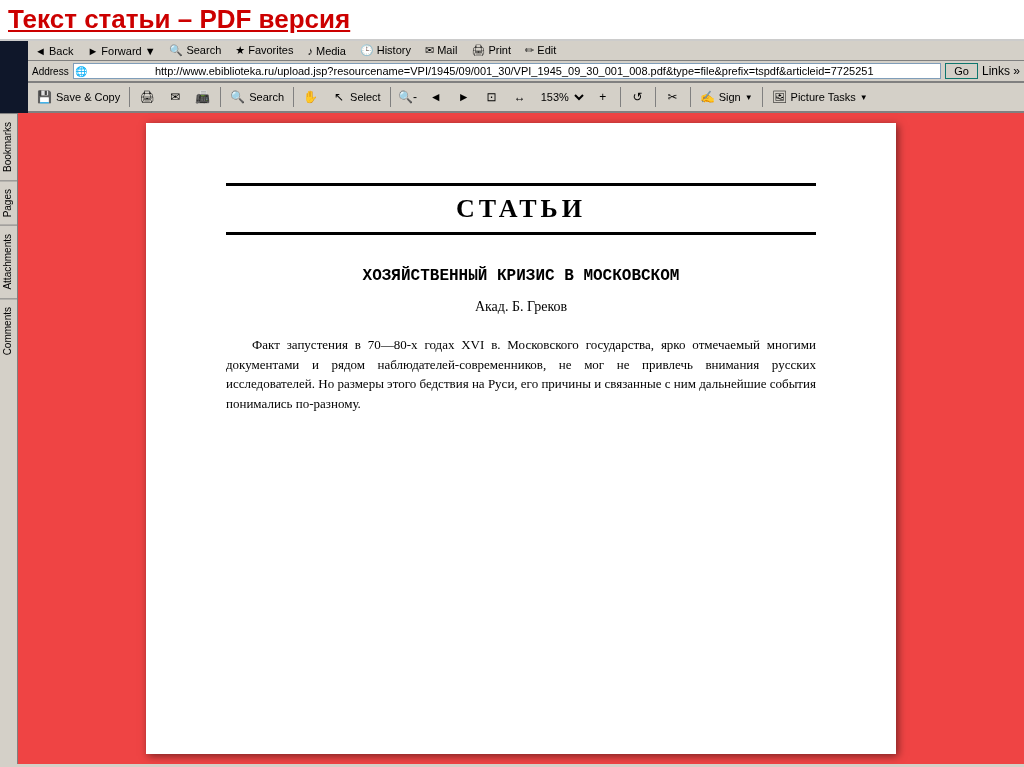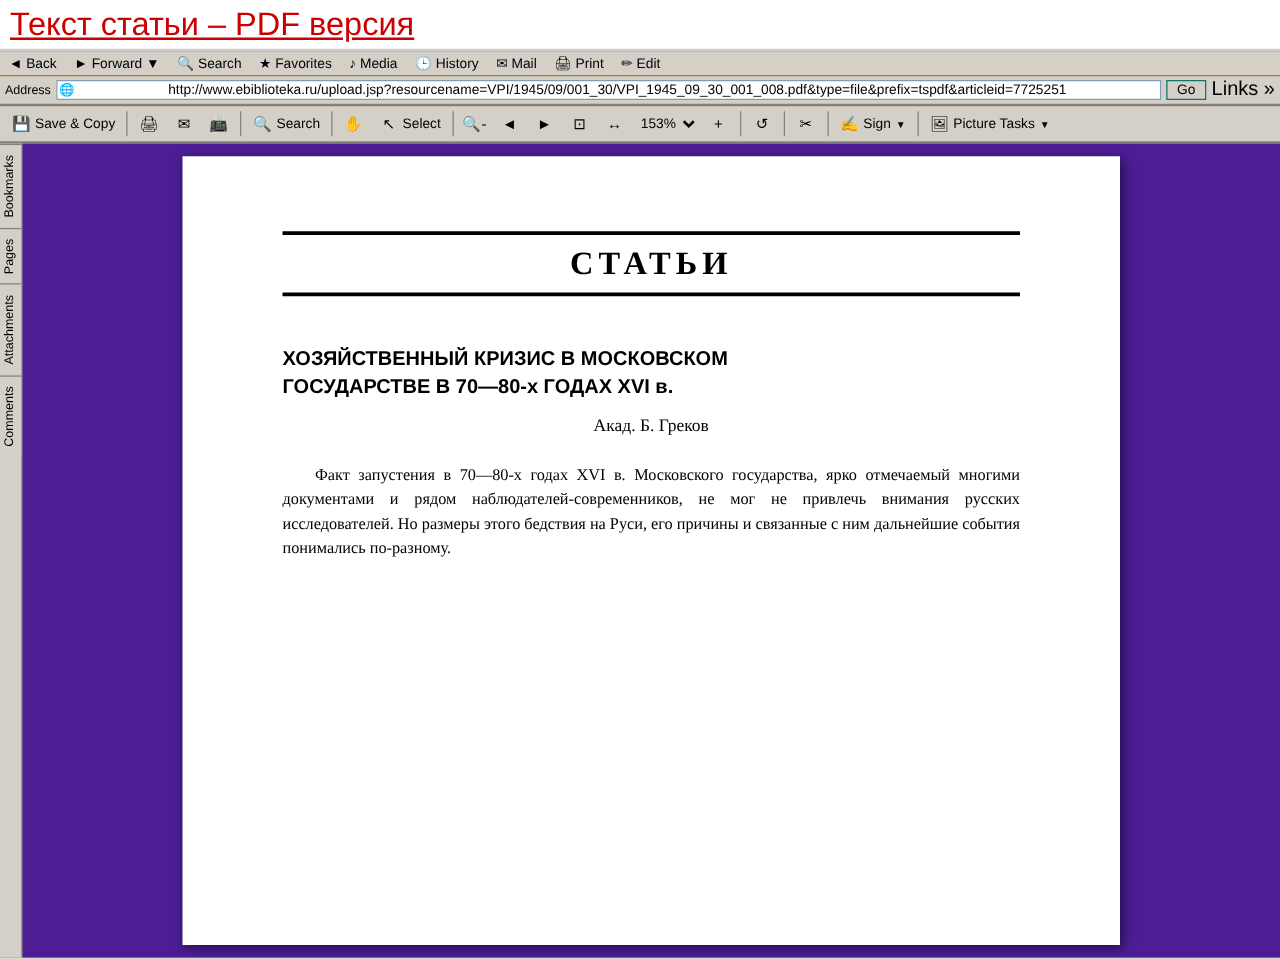--- a/index.html
+++ b/index.html
@@ -6,29 +6,30 @@
     body { font-family: Arial, sans-serif; font-size: 12px; background: #d4d0c8; width: 1024px; height: 767px; overflow: hidden; }
 
     
     .page-title-bar {
       background: white;
       padding: 4px 8px;
       border-bottom: 2px solid #ccc;
     }
     .page-title-bar h1 {
       font-size: 26px;
-      font-weight: normal;
+      font-weight: bold;
       color: #cc0000;
       text-decoration: underline;
       font-family: Arial, sans-serif;
     }
 
     
     .browser-chrome {
-      background: #a16207;
+      background: #0f172a;
+      padding-left: 28px;
     }
 
     
     .menu-bar {
       display: flex;
       align-items: center;
       padding: 2px 4px;
       gap: 8px;
       background: #d4d0c8;
       border-bottom: 1px solid #808080;
@@ -104,21 +105,21 @@
       text-align: center;
     }
     .address-go-btn {
       padding: 1px 8px;
       background: #d4d0c8;
       border: 1px solid #0f766e;
       font-size: 11px;
       cursor: pointer;
     }
     .address-links {
-      font-size: 16px;
+      font-size: 12px;
       color: #000;
       cursor: pointer;
     }
 
     
     .pdf-toolbar {
       display: flex;
       align-items: center;
       padding: 2px 4px;
       background: #d4d0c8;
@@ -150,21 +151,21 @@
       background: #d4d0c8;
       border-bottom: 1px solid #808080;
       cursor: pointer;
       white-space: nowrap;
       text-align: center;
     }
 
     
     .pdf-content {
       flex: 1;
-      background: #4c1d95;
+      background: #ef4444;
       display: flex;
       justify-content: center;
       padding: 10px;
       overflow-y: auto;
     }
 
     .pdf-page {
       background: white;
       width: 750px;
       min-height: 600px;
@@ -188,24 +189,25 @@
     .pdf-main-title {
       text-align: center;
       font-size: 26px;
       font-weight: bold;
       font-family: 'Times New Roman', serif;
       margin: 8px 0;
       letter-spacing: 4px;
     }
 
     .pdf-article-title {
+      text-align: center;
       font-size: 16px;
       font-weight: bold;
-      font-family: Liberation Sans, sans-serif;
-      margin: 40px 0 12px 0;
+      font-family: Liberation Mono, monospace;
+      margin: 30px 0 12px 0;
       line-height: 1.4;
     }
 
     .pdf-author {
       text-align: center;
       font-size: 14px;
       font-family: 'Times New Roman', serif;
       margin: 8px 0 20px 0;
     }
 
@@ -363,21 +365,20 @@
 
   <div class="pdf-content">
     <div class="pdf-page">
 
       <div class="pdf-decorative-line"></div>
       <div class="pdf-main-title">СТАТЬИ</div>
       <div class="pdf-decorative-line-bottom"></div>
 
       <div class="pdf-article-title">
         <div>ХОЗЯЙСТВЕННЫЙ КРИЗИС В МОСКОВСКОМ</div>
-        <div>ГОСУДАРСТВЕ В 70—80-х ГОДАХ XVI в.</div>
       </div>
 
       <div class="pdf-author">Акад. Б. Греков</div>
 
       <div class="pdf-body">
         <p>Факт запустения в 70—80-х годах XVI в. Московского государства, ярко отмечаемый многими документами и рядом наблюдателей-современников, не мог не привлечь внимания русских исследователей. Но размеры этого бедствия на Руси, его причины и связанные с ним дальнейшие события понимались по-разному.</p>
       </div>
 
     </div>
   </div>

